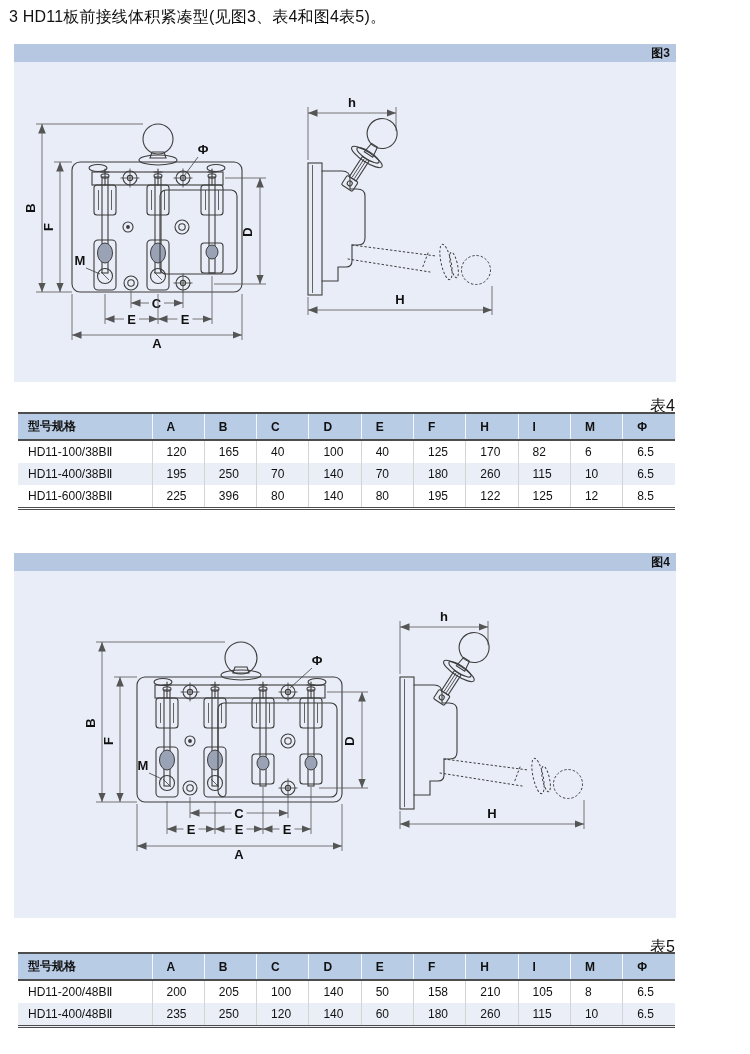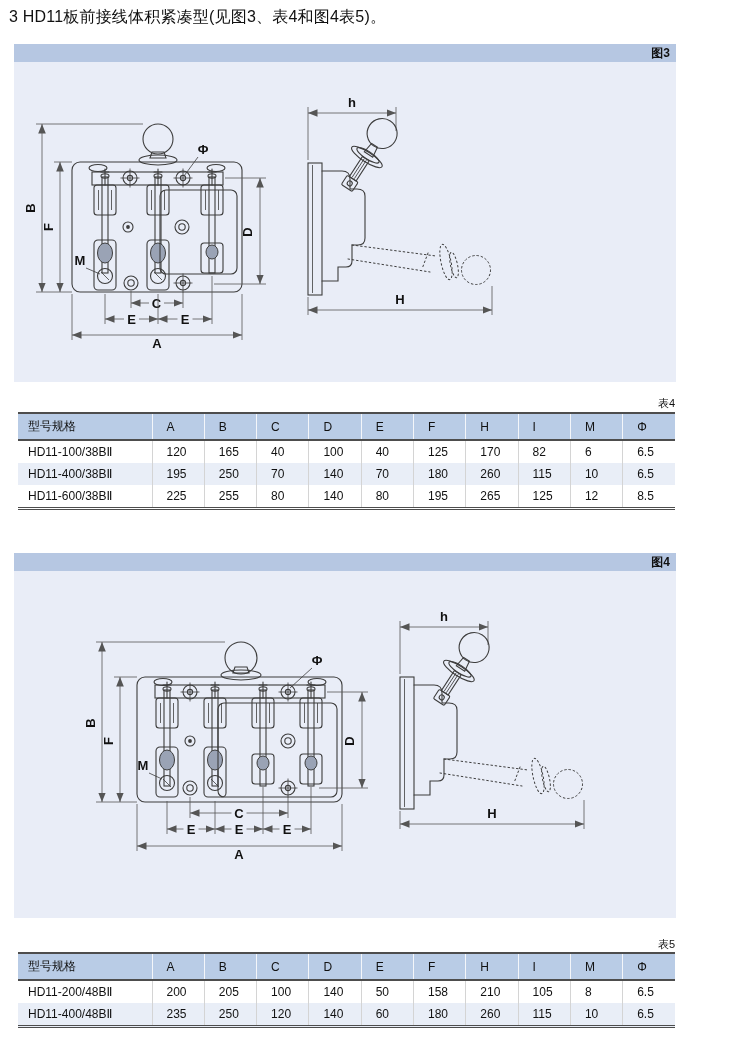--- a/index.html
+++ b/index.html
@@ -8,29 +8,29 @@
   .page-title{position:absolute;left:9px;top:7px;font-size:16px;letter-spacing:.2px;}
   .panel{position:absolute;left:14px;width:662px;}
   #panel3{top:44px;height:338px;}
   #panel4{top:553px;height:365px;border-radius:22px;}
   .panel-header{height:18px;background:#b6c7e2;display:flex;align-items:center;
        justify-content:flex-end;padding-right:6px;box-sizing:border-box;
        font-size:12px;font-weight:bold;}
   .panel-body{background:#e9edf7;}
   #panel3 .panel-body{height:320px;}
   #panel4 .panel-body{height:347px;}
-  .table-tag{position:absolute;left:14px;width:661px;text-align:right;font-size:11px;}
+  .table-tag{position:absolute;left:14px;width:661px;text-align:right;font-size:16px;}
   #tag4{top:396px;}
   #tag5{top:937px;}
   table.spec{position:absolute;left:18px;width:657px;border-collapse:collapse;
        table-layout:fixed;font-size:12px;}
   #table4{top:412px;}
   #table5{top:952px;}
   .c-model{width:134px;}
-  table.spec th{height:25px;text-align:left;font-weight:normal;background:#b9cce6;
+  table.spec th{height:25px;text-align:left;font-weight:bold;background:#b9cce6;
        border-top:2px solid #4d4d4d;border-bottom:2px solid #4d4d4d;padding:0 0 0 14px;}
   table.spec th.model{padding-left:10px;}
   table.spec td{height:22px;padding:0 0 0 14px;}
   table.spec td.model{padding-left:10px;}
   table.spec tbody tr:nth-child(even){background:#e9eef7;}
   table.spec tbody tr:last-child td{border-bottom:3px double #4d4d4d;}
   table.spec td + td{border-left:1px solid #d4d4d4;}
   table.spec th + th{border-left:1px solid #f4f6fa;}
   svg{display:block;}
   .ln{fill:none;stroke:#3d3d3d;stroke-width:1.1;stroke-linecap:round;}
@@ -239,26 +239,26 @@
       <td>70</td>
       <td>180</td>
       <td>260</td>
       <td>115</td>
       <td>10</td>
       <td>6.5</td>
     </tr>
     <tr>
       <td class="model">HD11-600/38BⅡ</td>
       <td>225</td>
-      <td>255</td>
+      <td>396</td>
       <td>80</td>
       <td>140</td>
       <td>80</td>
       <td>195</td>
-      <td>265</td>
+      <td>122</td>
       <td>125</td>
       <td>12</td>
       <td>8.5</td>
     </tr>
   </tbody>
 </table>
 
 <div class="panel" id="panel4">
   <div class="panel-header">
     <span>图4</span>

